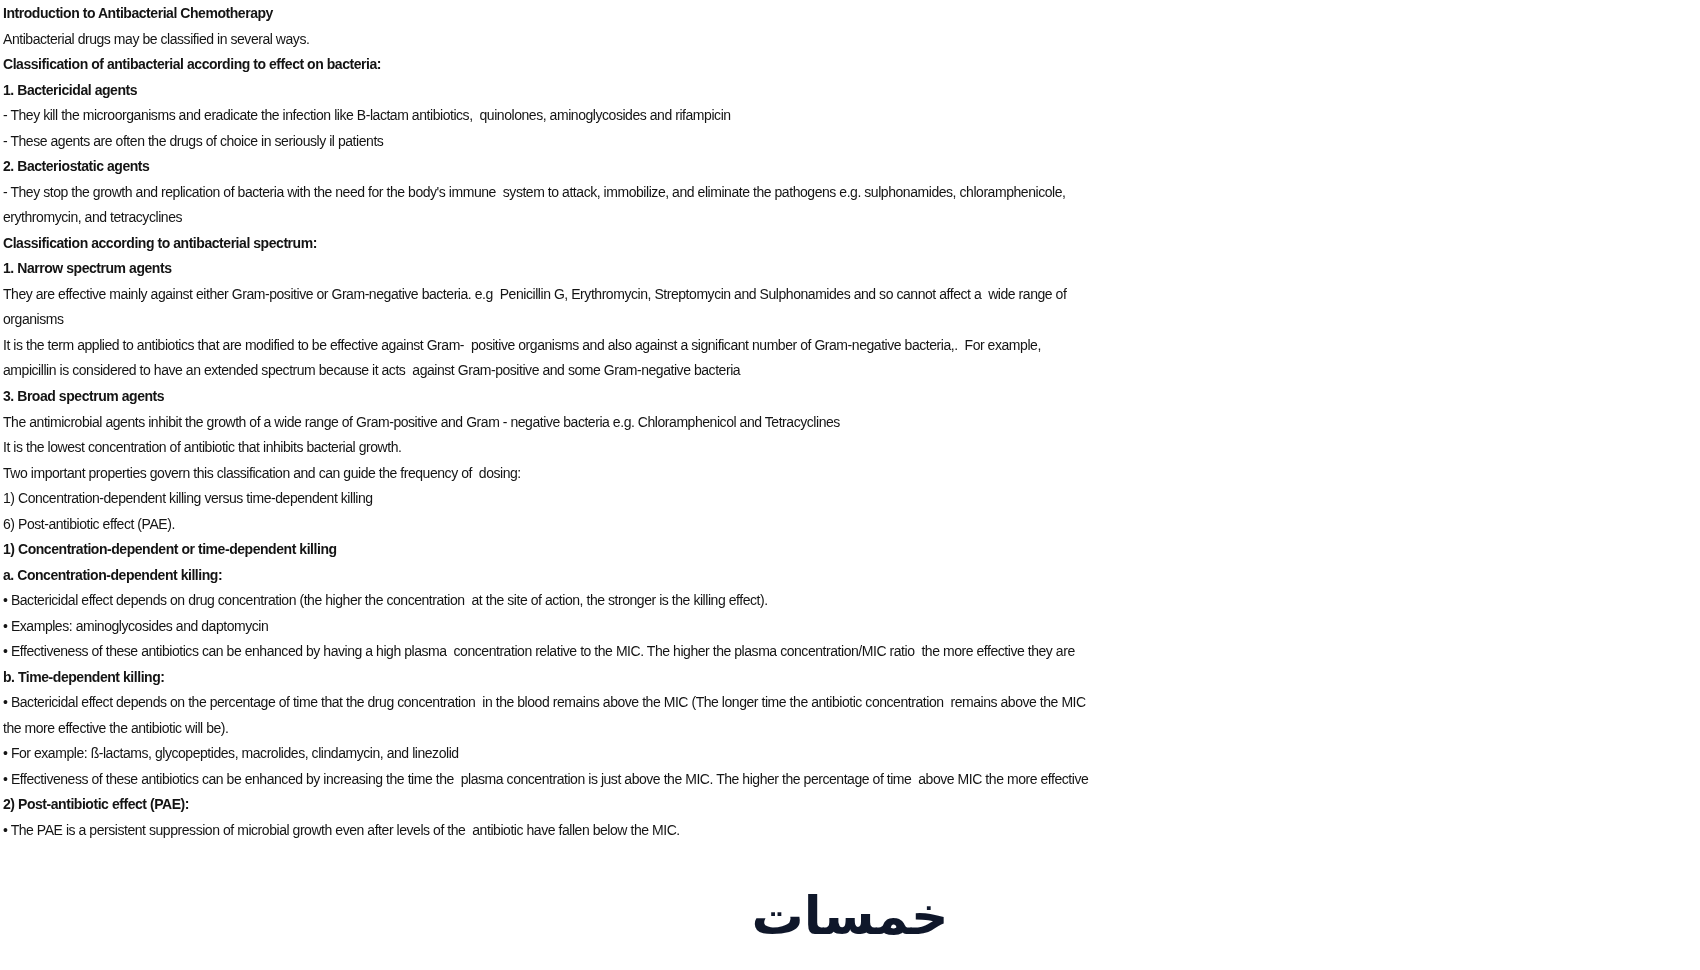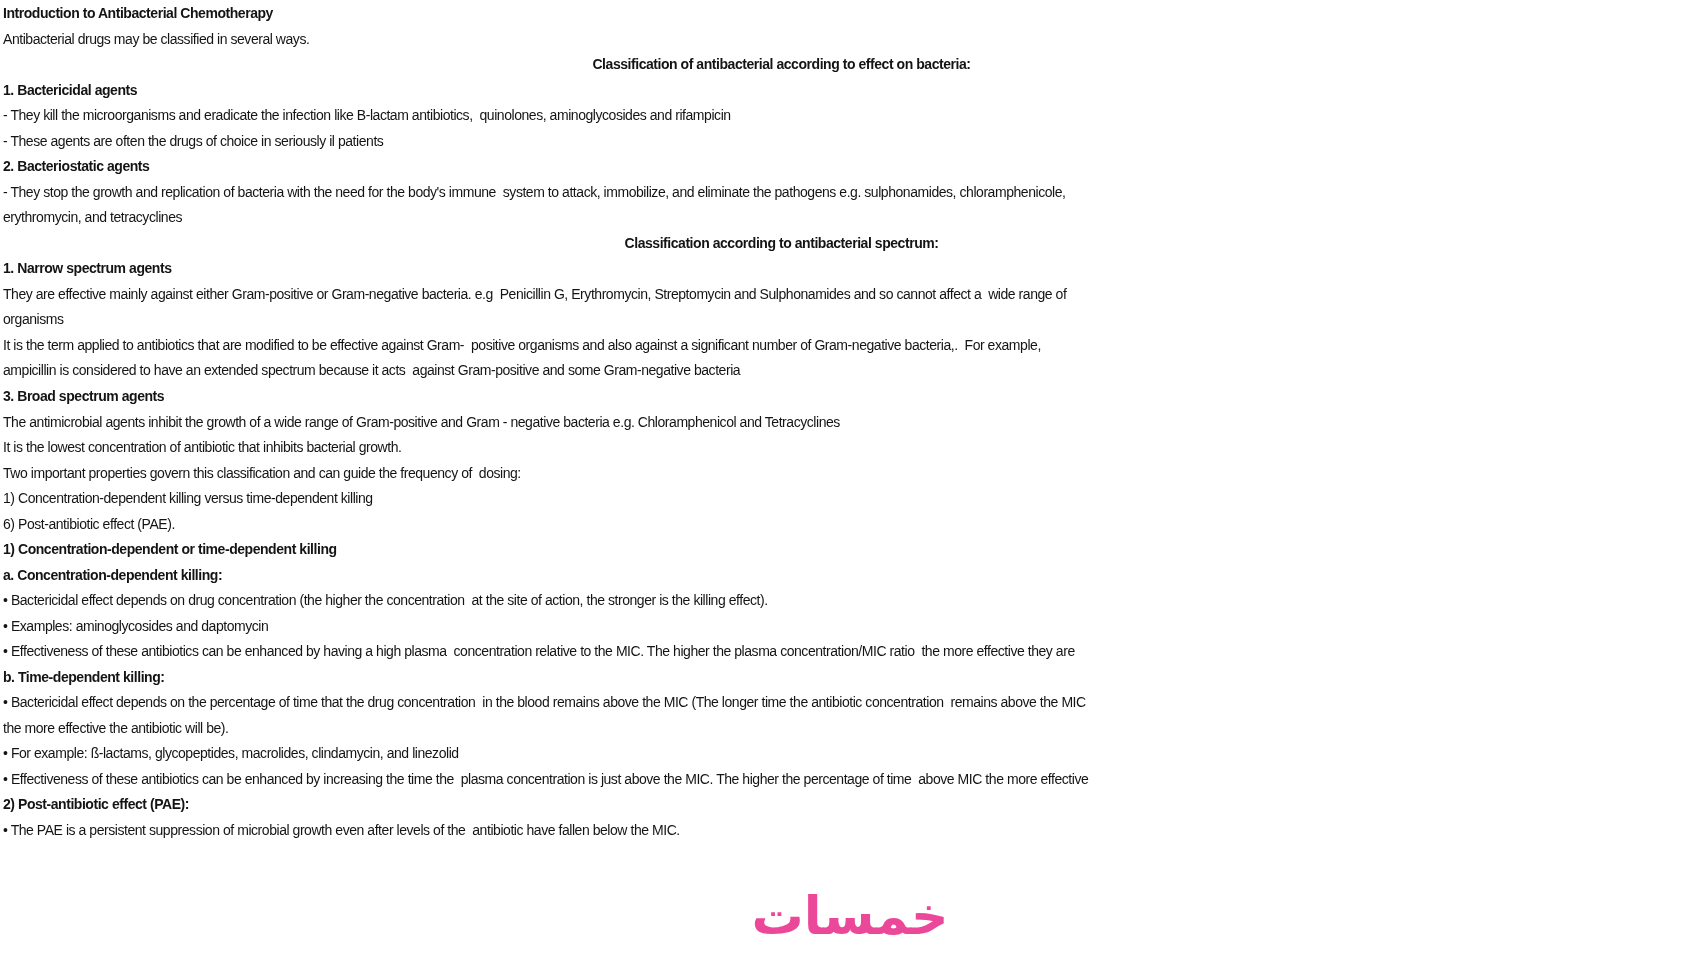--- a/index.html
+++ b/index.html
@@ -24,41 +24,41 @@
     position: absolute;
     top: 886px;
     left: 0;
     width: 1700px;
     text-align: center;
     direction: rtl;
     font-family: "DejaVu Sans", sans-serif;
     font-weight: 700;
     font-size: 52px;
     line-height: 60px;
-    color: #ec4899;
+    color: #0f172a;
     z-index: 0;
     user-select: none;
   }
   .text-block {
     position: absolute;
     left: 3px;
     top: 1px;
     width: 1557px;
     z-index: 1;
   }
   .line {
     white-space: pre;
     font-size: 14px;
     line-height: 25.53px;
     letter-spacing: -0.45px;
     font-weight: 400;
     text-align: left;
   }
   .line.bold { font-weight: 700; }
-  .line.center { text-align: center; }
+  .line.center { text-align: left; }
 </style>
 </head>
 <body>
 
 <div class="page">
   <div class="watermark">خمسات</div>
   <div class="text-block" id="text-block">
       <div class="line bold">Introduction to Antibacterial Chemotherapy</div>
       <div class="line">Antibacterial drugs may be classified in several ways.</div>
       <div class="line bold center">Classification of antibacterial according to effect on bacteria:</div>

